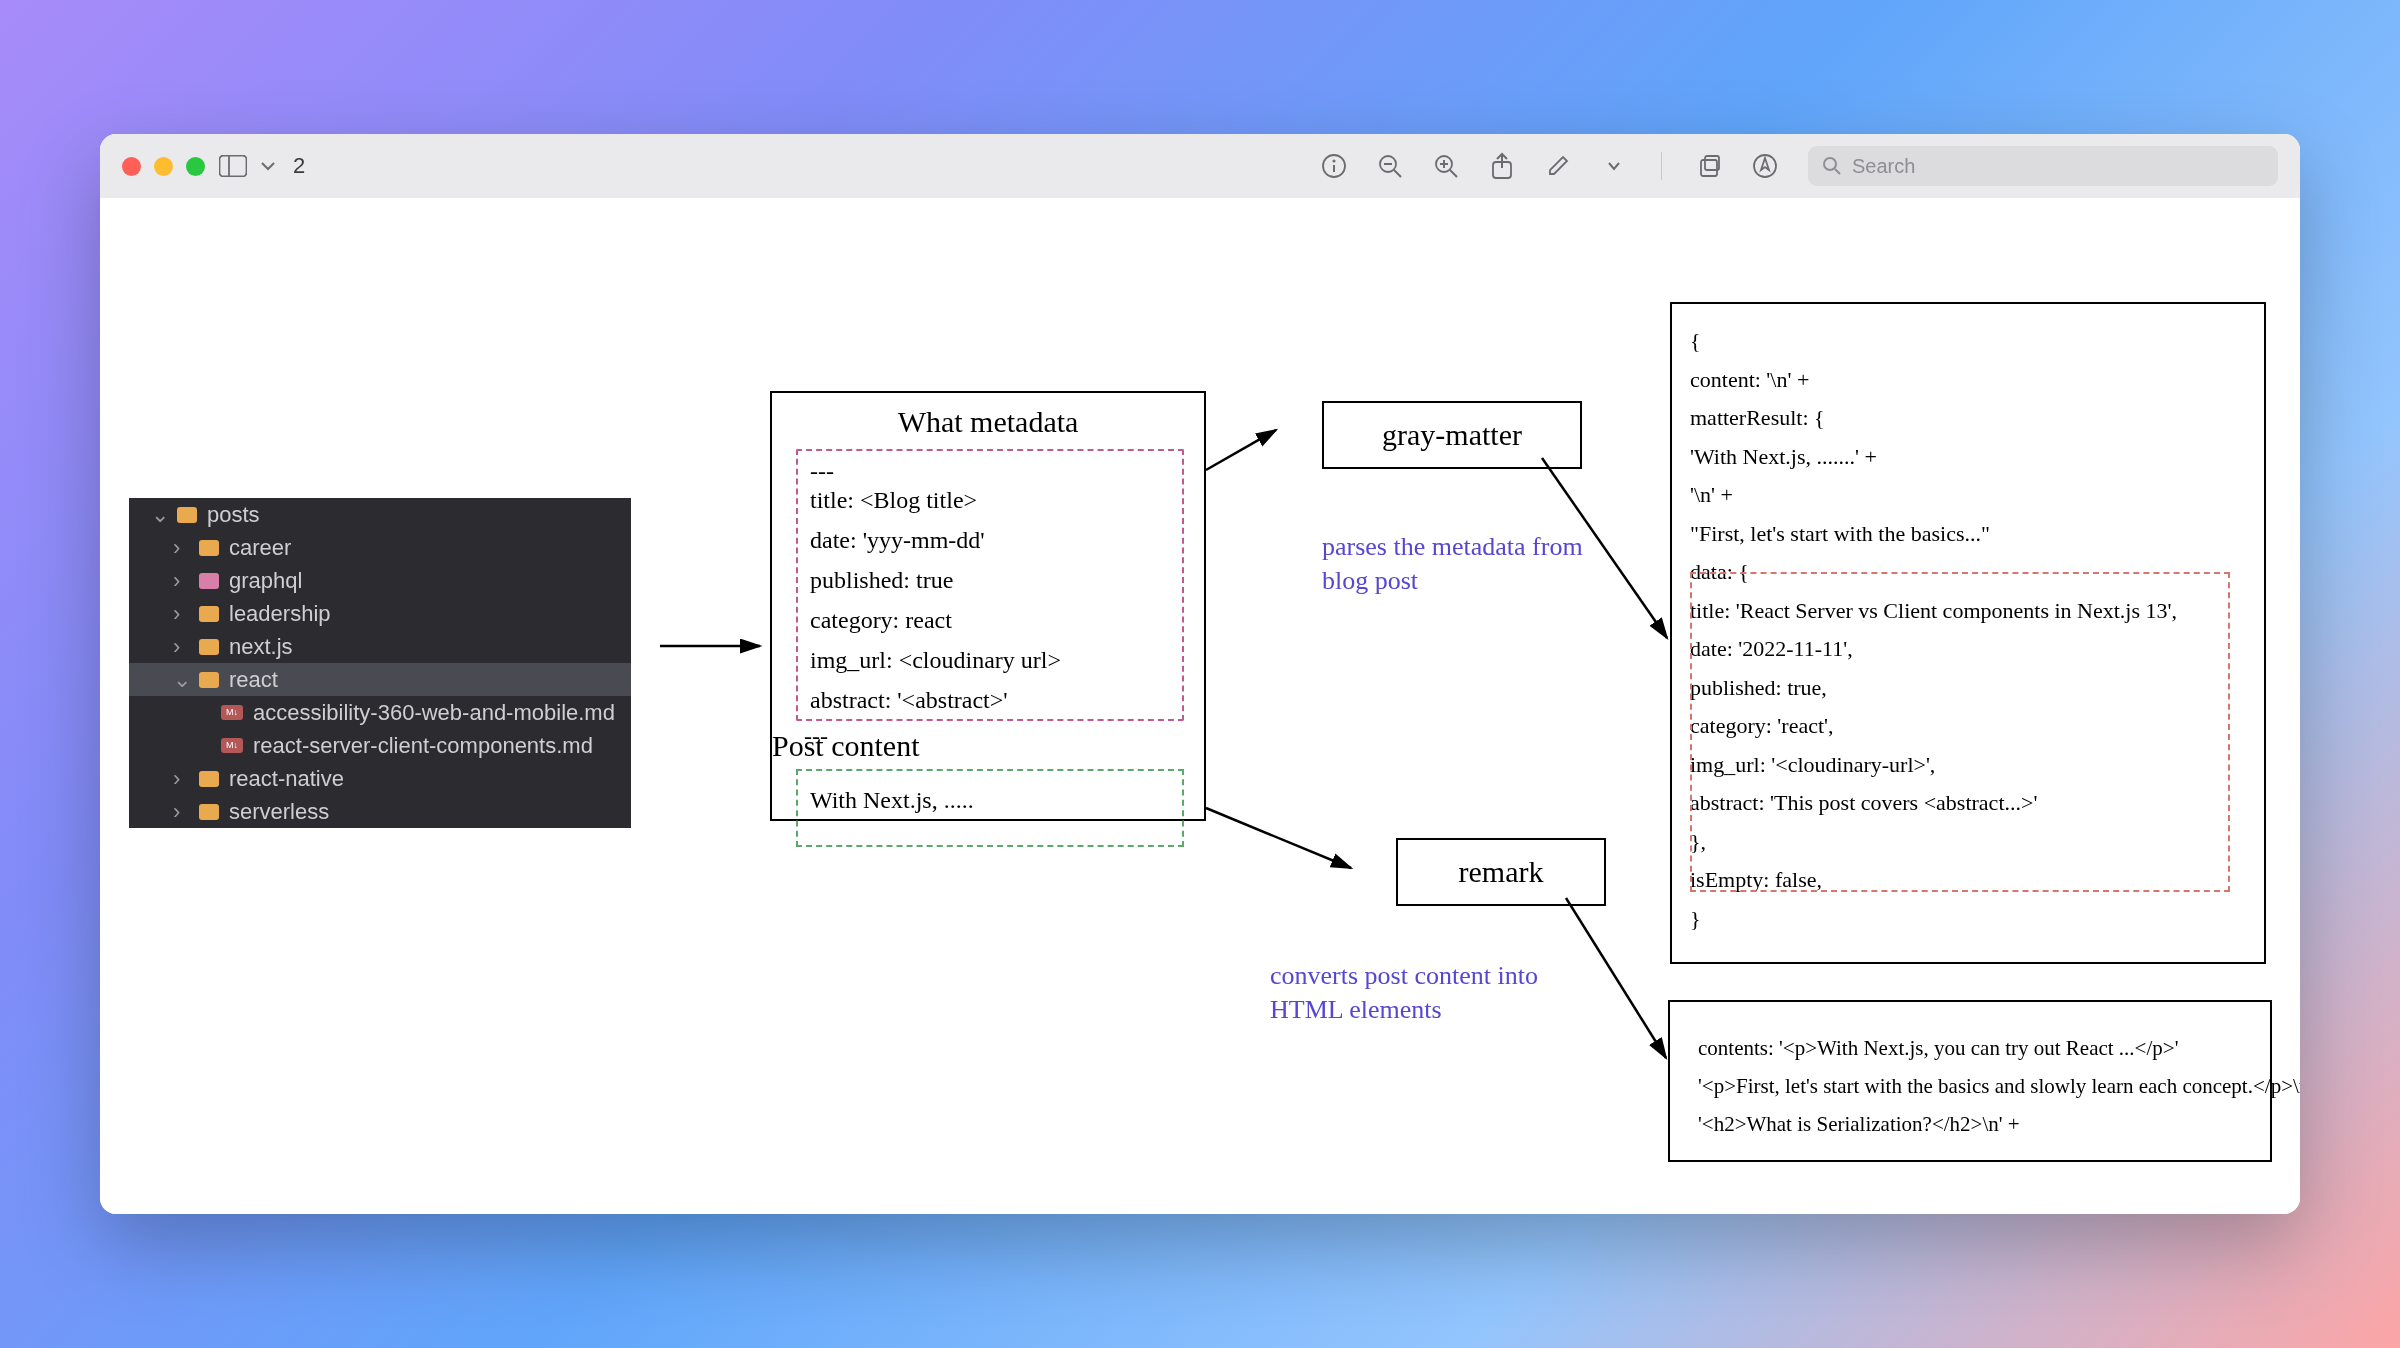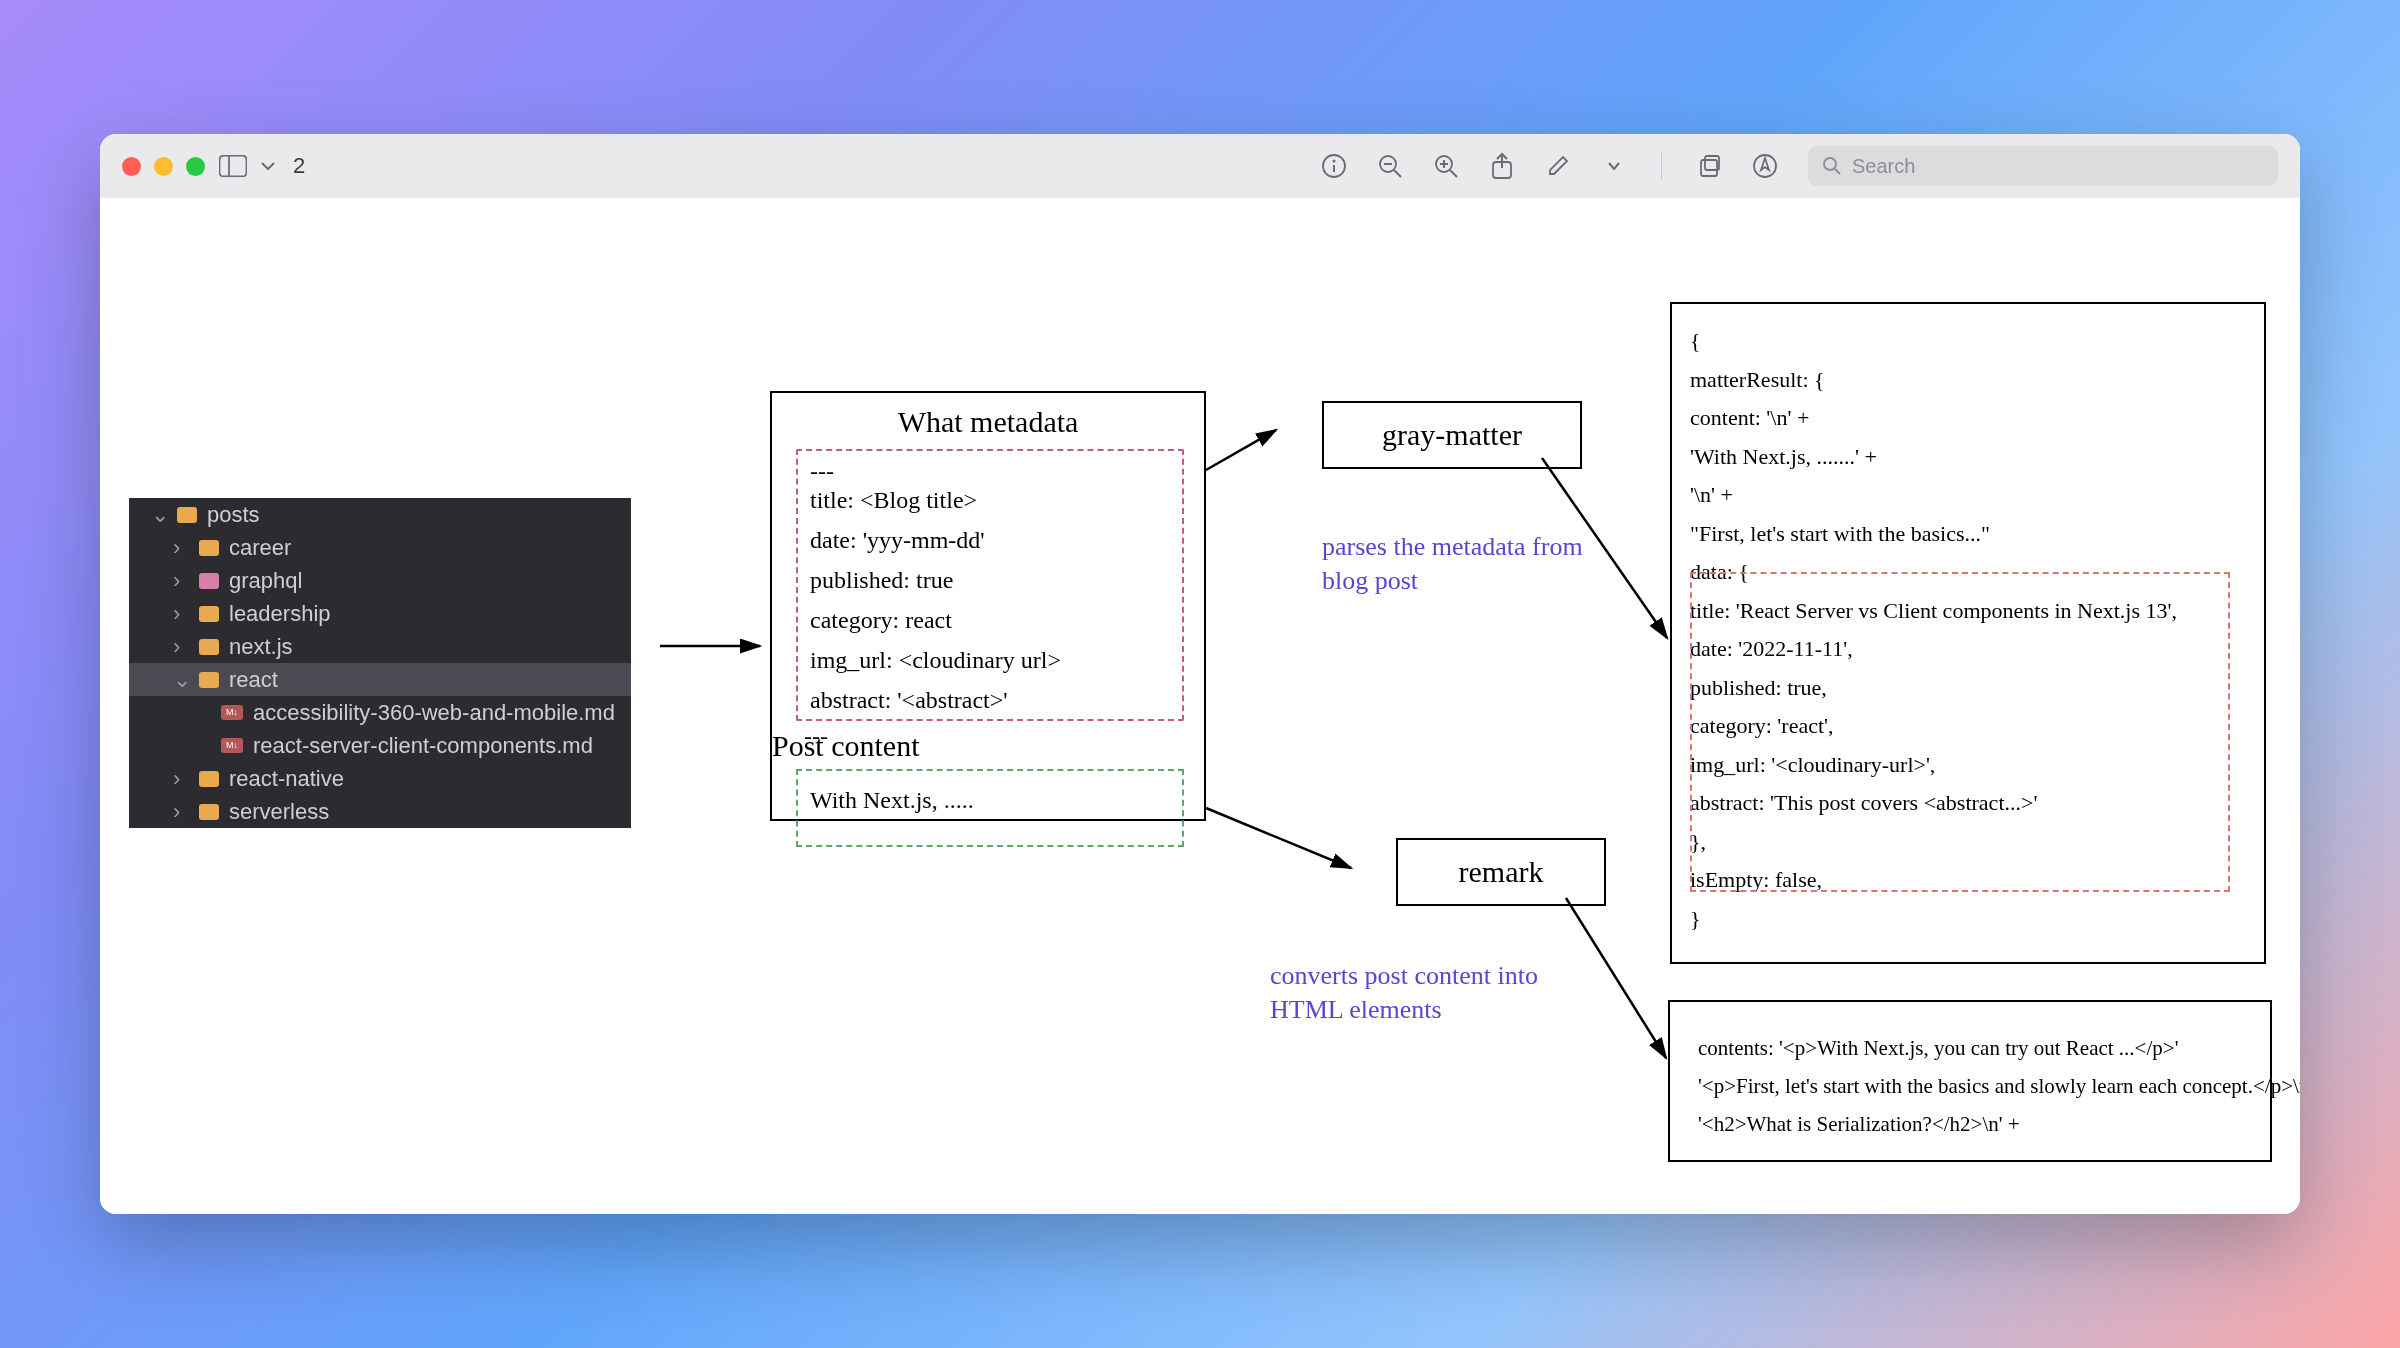--- a/index.html
+++ b/index.html
@@ -339,22 +339,22 @@
       <defs>
           <marker id="ah5" markerWidth="10" markerHeight="10" refX="8" refY="3" orient="auto">
             <path d="M0,0 L0,6 L9,3 z" fill="#000"></path>
           </marker>
         </defs>
       <line x1="0" y1="0" x2="100" y2="160" stroke="#000" stroke-width="2.5" marker-end="url(#ah5)"></line>
     </svg>
 
     <div class="json-box hand">
       <div class="json-line">{</div>
+      <div class="json-line">content: '\n' +</div>
       <div class="json-line">matterResult: {</div>
-      <div class="json-line">content: '\n' +</div>
       <div class="json-line">'With Next.js, .......' +</div>
       <div class="json-line">'\n' +</div>
       <div class="json-line">"First, let's start with the basics..."</div>
       <div class="json-dashed"></div>
       <div class="json-line">data: {</div>
       <div class="json-line">title: 'React Server vs Client components in Next.js 13',</div>
       <div class="json-line">date: '2022-11-11',</div>
       <div class="json-line">published: true,</div>
       <div class="json-line">category: 'react',</div>
       <div class="json-line">img_url: '&lt;cloudinary-url&gt;',</div>

